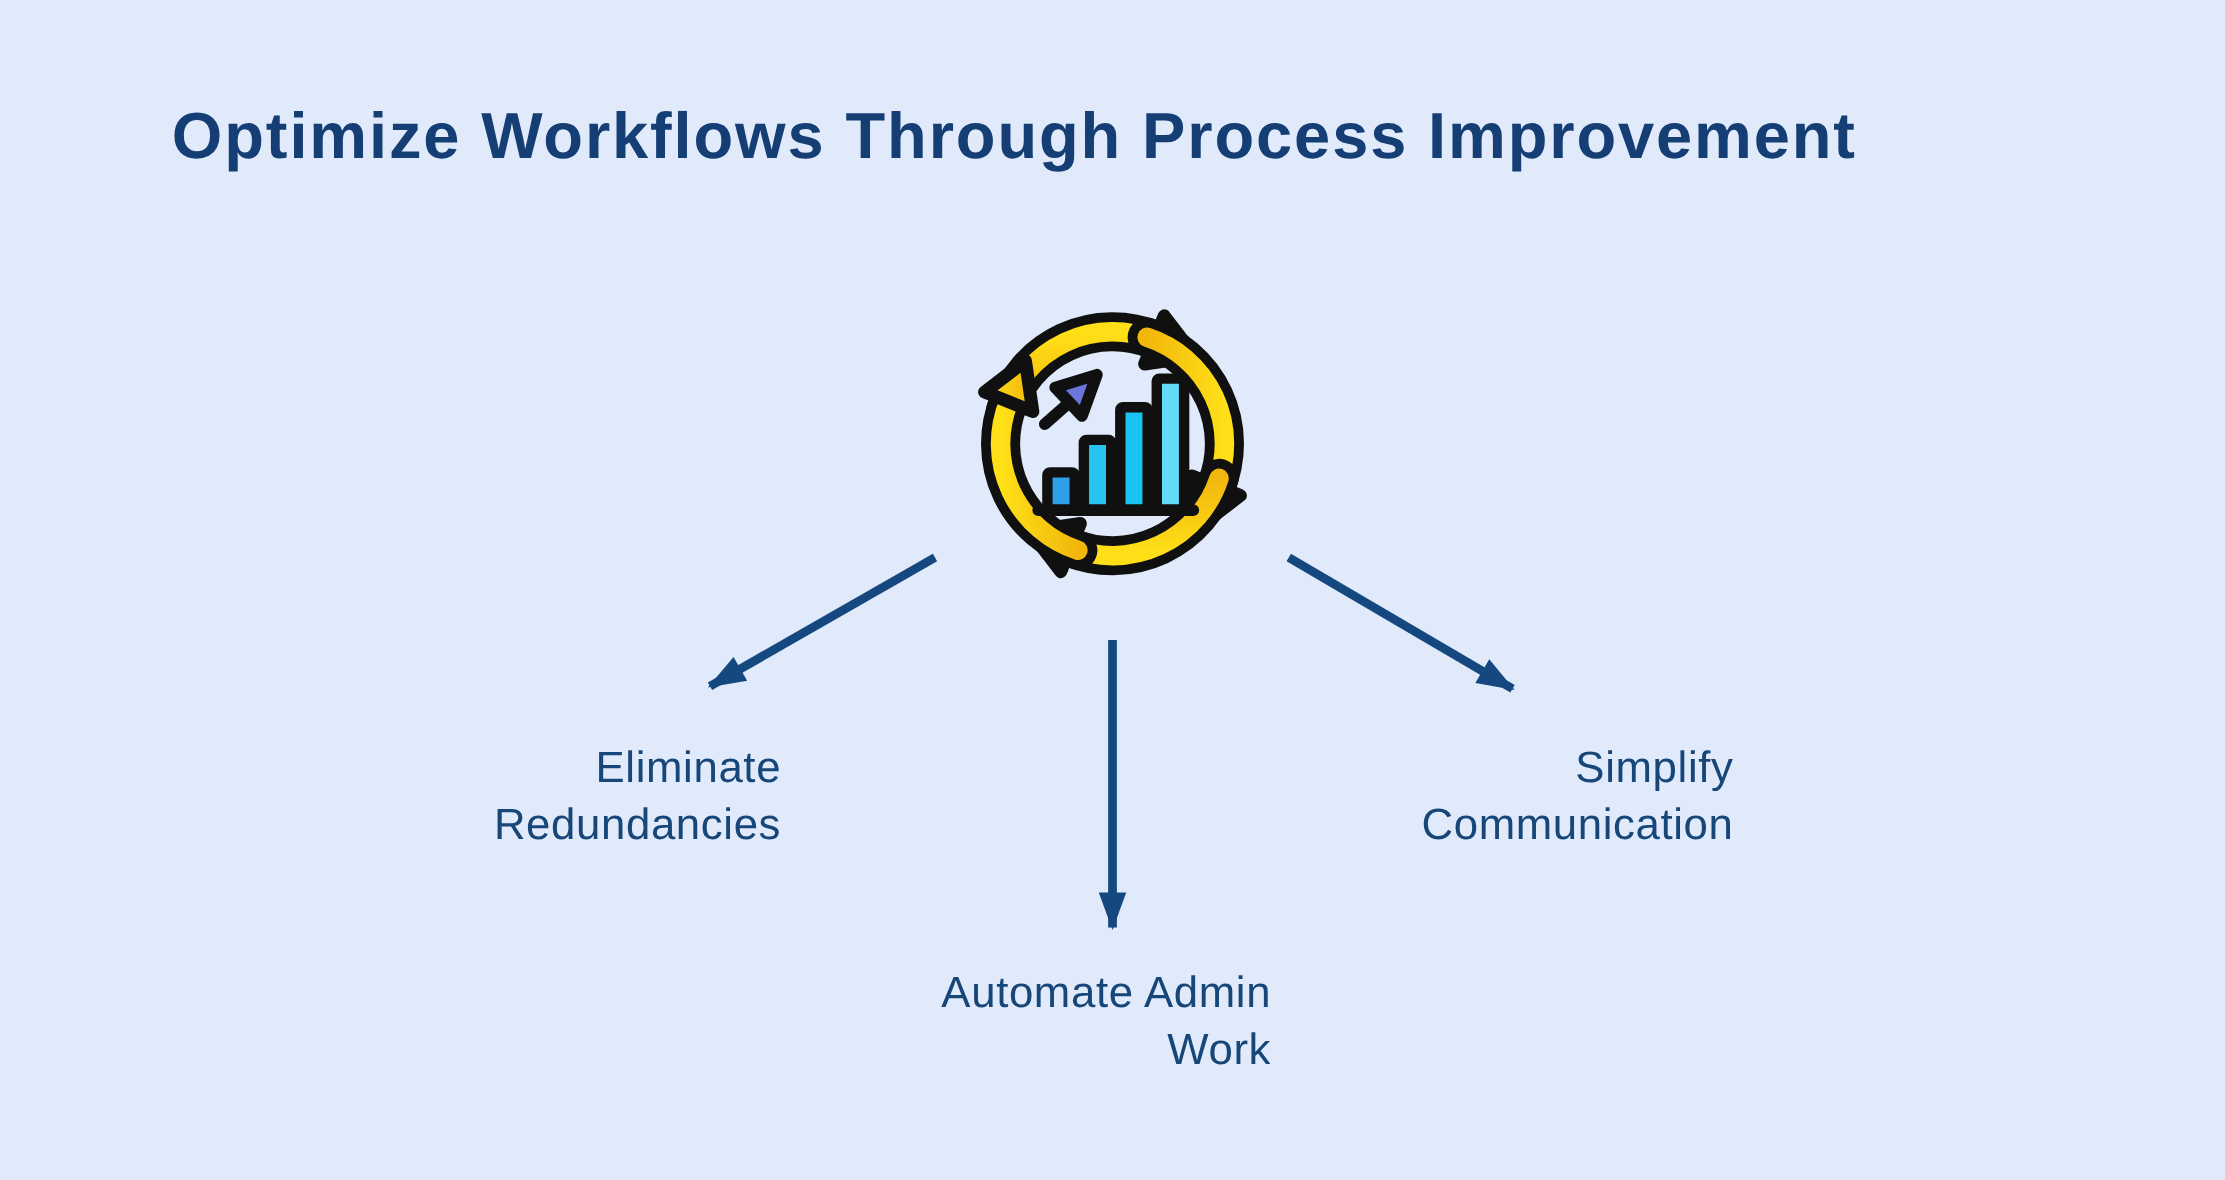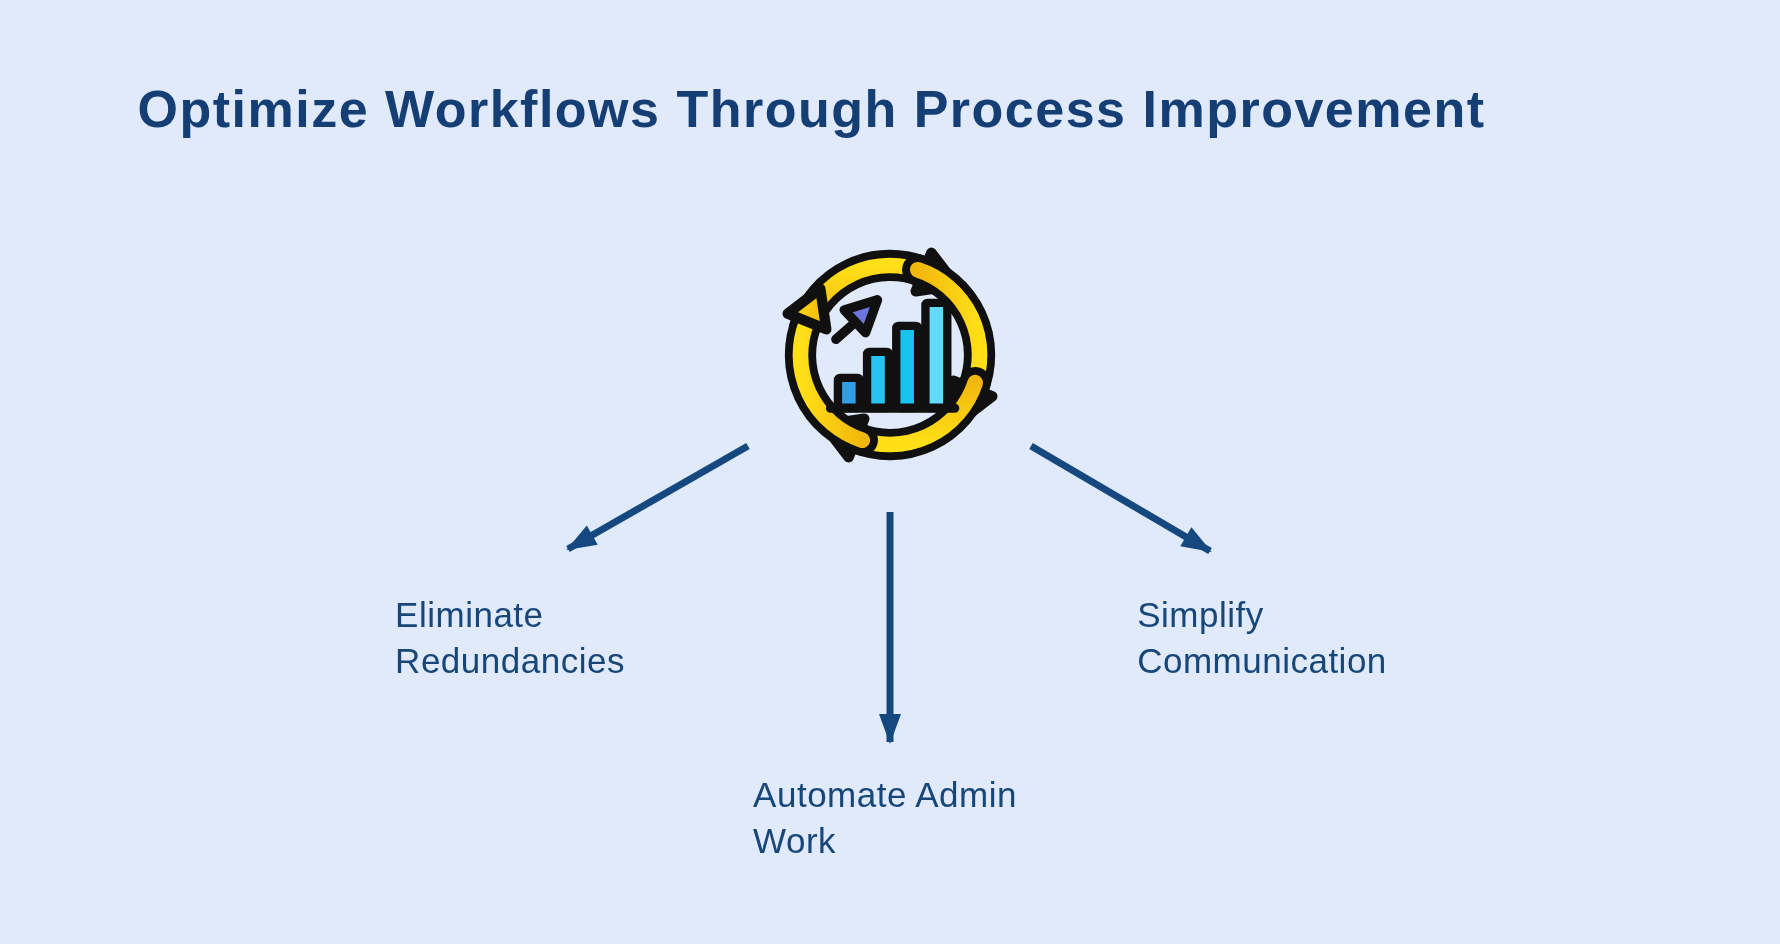--- a/index.html
+++ b/index.html
@@ -50,21 +50,21 @@
     stroke:var(--connector);
     stroke-width:7;
   }
   .label{
     position:absolute;
     transform:translate(-50%,-50%);
     color:var(--label-text);
     font-size:35px;
     font-weight:500;
     line-height:1.3;
-    text-align:left;
+    text-align:right;
     white-space:pre-line;
     letter-spacing:0.5px;
   }
   .label-eliminate{left:510px;top:637px;}
   .label-simplify{left:1262px;top:637px;}
   .label-automate{left:885px;top:817px;}
   .cyc-outline{fill:none;stroke:var(--icon-outline);stroke-width:30;stroke-linecap:round;}
   .cyc-fill{fill:none;stroke:url(#gradYellow);stroke-width:15;stroke-linecap:round;}
   .cyc-head{fill:url(#gradYellow);stroke:var(--icon-outline);stroke-width:10;stroke-linejoin:round;}
   .bar{stroke:var(--icon-outline);stroke-width:8;stroke-linejoin:round;}

